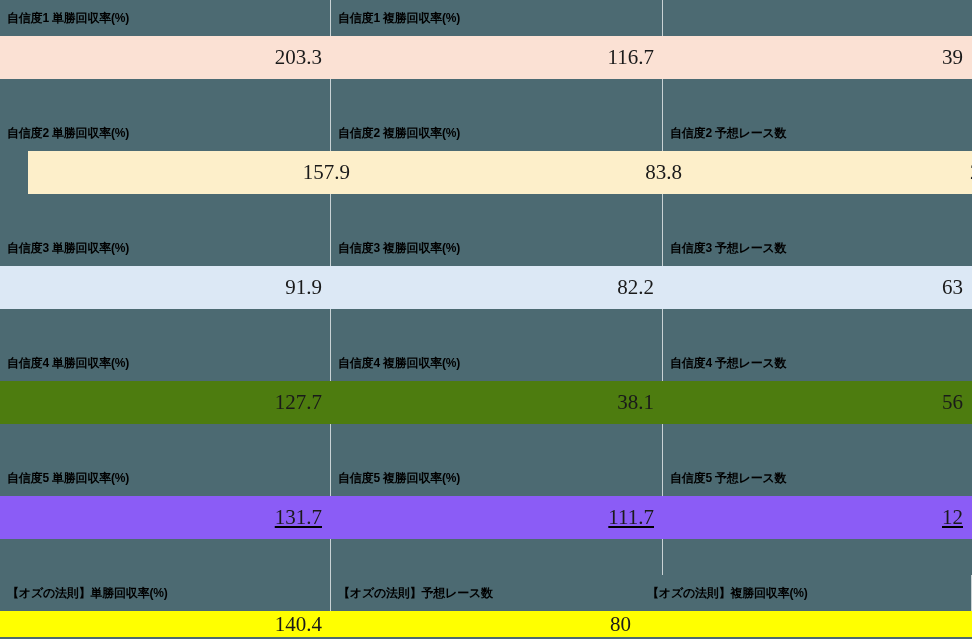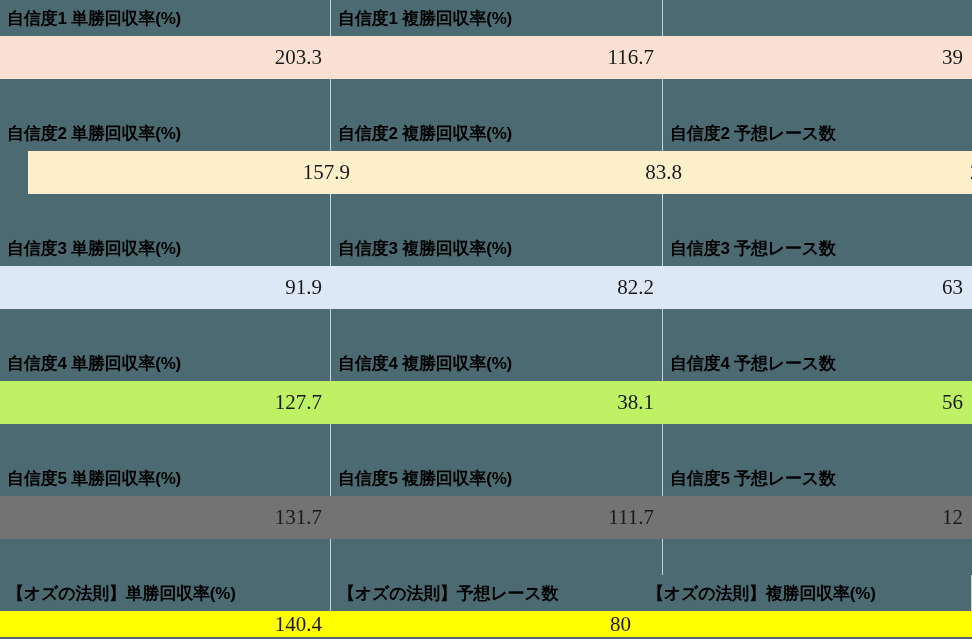--- a/index.html
+++ b/index.html
@@ -55,21 +55,21 @@
     white-space: nowrap;
   }
   .c0 { width: 331px; }
   .c1 { width: 332px; }
   .c2 { width: 309px; }
 
   .header-cell {
     display: flex;
     align-items: center;
     padding-left: 7px;
-    font-size: 17px;
+    font-size: 12px;
     font-weight: bold;
     color: #000000;
     letter-spacing: -0.2px;
     border-right: 1px solid #c9d2d4;
   }
   .header-cell.last { border-right: none; }
 
   .value-cell {
     display: flex;
     align-items: center;
@@ -143,38 +143,38 @@
         <div class="cell spacer-cell c1"></div>
         <div class="cell spacer-cell c2 last"></div>
       </div>
     </div>
     <div class="block">
       <div class="row header-row">
         <div class="cell header-cell c0">自信度4 単勝回収率(%)</div>
         <div class="cell header-cell c1">自信度4 複勝回収率(%)</div>
         <div class="cell header-cell c2 last">自信度4 予想レース数</div>
       </div>
-      <div class="row value-row" style="background: #bef264;">
+      <div class="row value-row" style="background: #4d7c0f;">
         <div class="cell value-cell c0">127.7</div>
         <div class="cell value-cell c1">38.1</div>
         <div class="cell value-cell c2">56</div>
       </div>
       <div class="row spacer-row">
         <div class="cell spacer-cell c0"></div>
         <div class="cell spacer-cell c1"></div>
         <div class="cell spacer-cell c2 last"></div>
       </div>
     </div>
     <div class="block">
       <div class="row header-row">
         <div class="cell header-cell c0">自信度5 単勝回収率(%)</div>
         <div class="cell header-cell c1">自信度5 複勝回収率(%)</div>
         <div class="cell header-cell c2 last">自信度5 予想レース数</div>
       </div>
-      <div class="row value-row" style="background: #737373;">
+      <div class="row value-row" style="background: #8b5cf6; text-decoration: underline;">
         <div class="cell value-cell c0">131.7</div>
         <div class="cell value-cell c1">111.7</div>
         <div class="cell value-cell c2">12</div>
       </div>
       <div class="row spacer-row">
         <div class="cell spacer-cell c0"></div>
         <div class="cell spacer-cell c1"></div>
         <div class="cell spacer-cell c2 last"></div>
       </div>
     </div>

